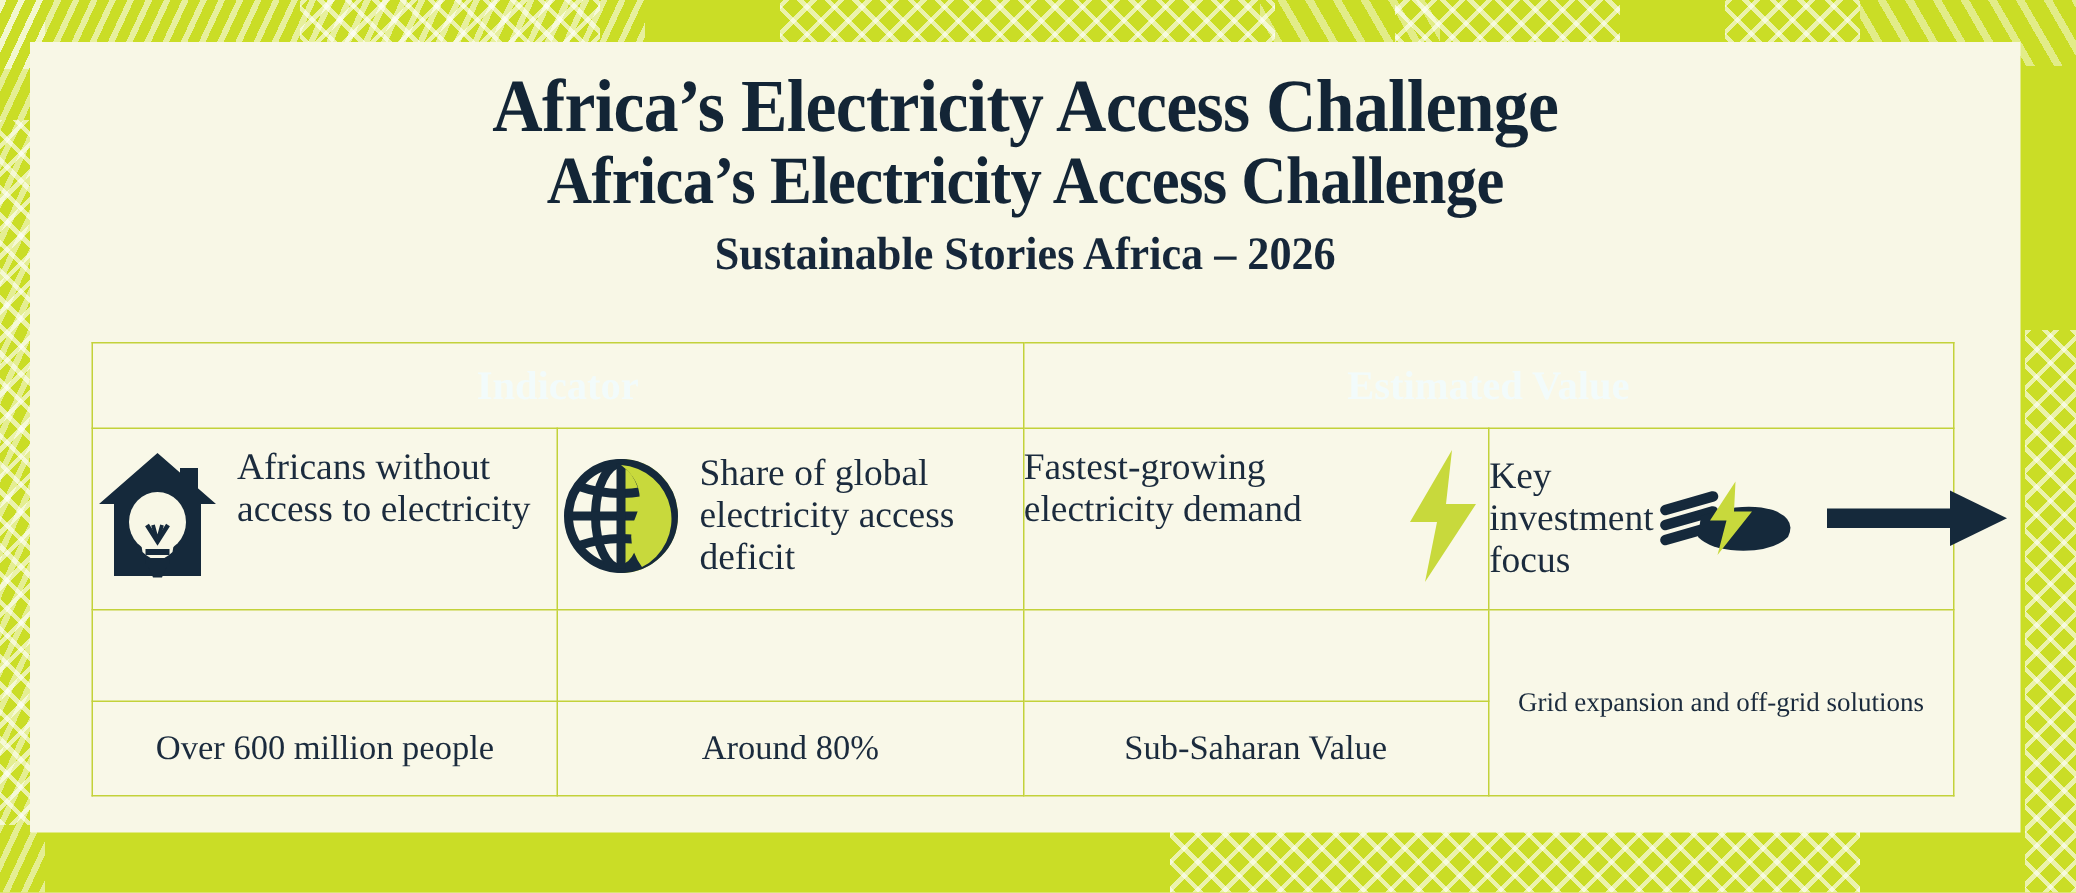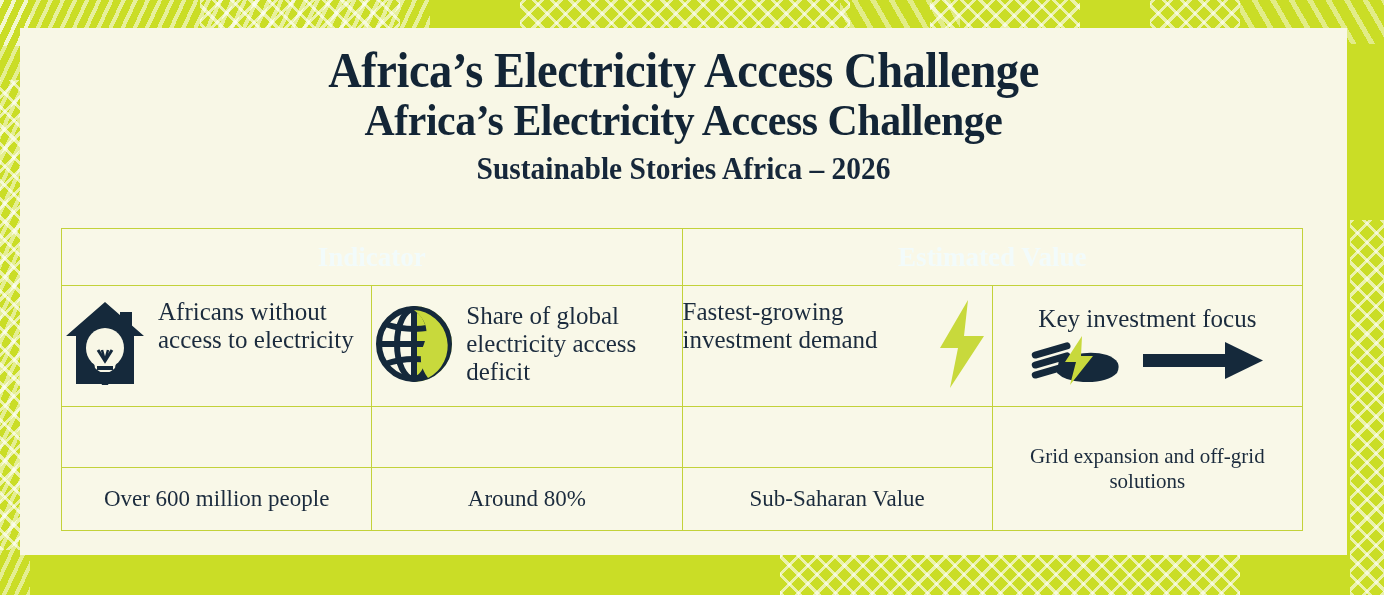--- a/index.html
+++ b/index.html
@@ -98,26 +98,26 @@
   .cell-inner{display:flex;align-items:flex-start;gap:10px;}
   .lbl{
     font-size:25px;line-height:1.12;color:#1b2b3d;
   }
   td.cell-blank{height:60px;}
   td.cell-val{
     height:62px;text-align:center;
     font-size:23px;color:#1b2b3d;
   }
   td.cell-merged{
-    text-align:center;font-size:21px;line-height:1.18;color:#1b2b3d;
+    text-align:center;font-size:18px;line-height:1.18;color:#1b2b3d;
     padding:0 12px;
   }
   .icon{flex:0 0 auto;display:block;}
   .col1-txt{max-width:205px;}
-  .c4-top{display:flex;flex-direction:column;align-items:center;gap:2px;padding:4px 0;}
+  .c4-top{display:flex;flex-direction:row;align-items:center;gap:2px;padding:4px 0;}
   .c4-row{display:flex;align-items:center;gap:14px;}
 </style>
 </head>
 <body>
 
 <div class="frame">
   <div class="hatch">
     <div class="deco-hatch-tl"></div>
     <div class="deco-hatch-left"></div>
     <div class="deco-diamond dm-top-mid"></div>
@@ -184,21 +184,21 @@
                     </g>
                     <path d="M42 8 Q60 22 52 42 Q44 60 56 76 A36 36 0 0 0 42 8 Z" fill="#c8d93c"></path>
                   </svg>
                 </span>
                 <span class="lbl">Share of global electricity access deficit</span>
               </div>
             </td>
 
             <td class="cell-top" style="width:290px">
               <div class="cell-inner">
-                <span class="lbl">Fastest-growing investment demand</span>
+                <span class="lbl">Fastest-growing electricity demand</span>
                 <span class="icon">
                   <svg width="60" height="92" viewBox="0 0 60 92" aria-hidden="true">
                     <path d="M36 2 L8 50 L26 50 L18 90 L52 38 L32 38 Z" fill="#c8d93c"></path>
                   </svg>
                 </span>
               </div>
             </td>
 
             <td class="cell-top" style="width:318px">
               <div class="c4-top">

